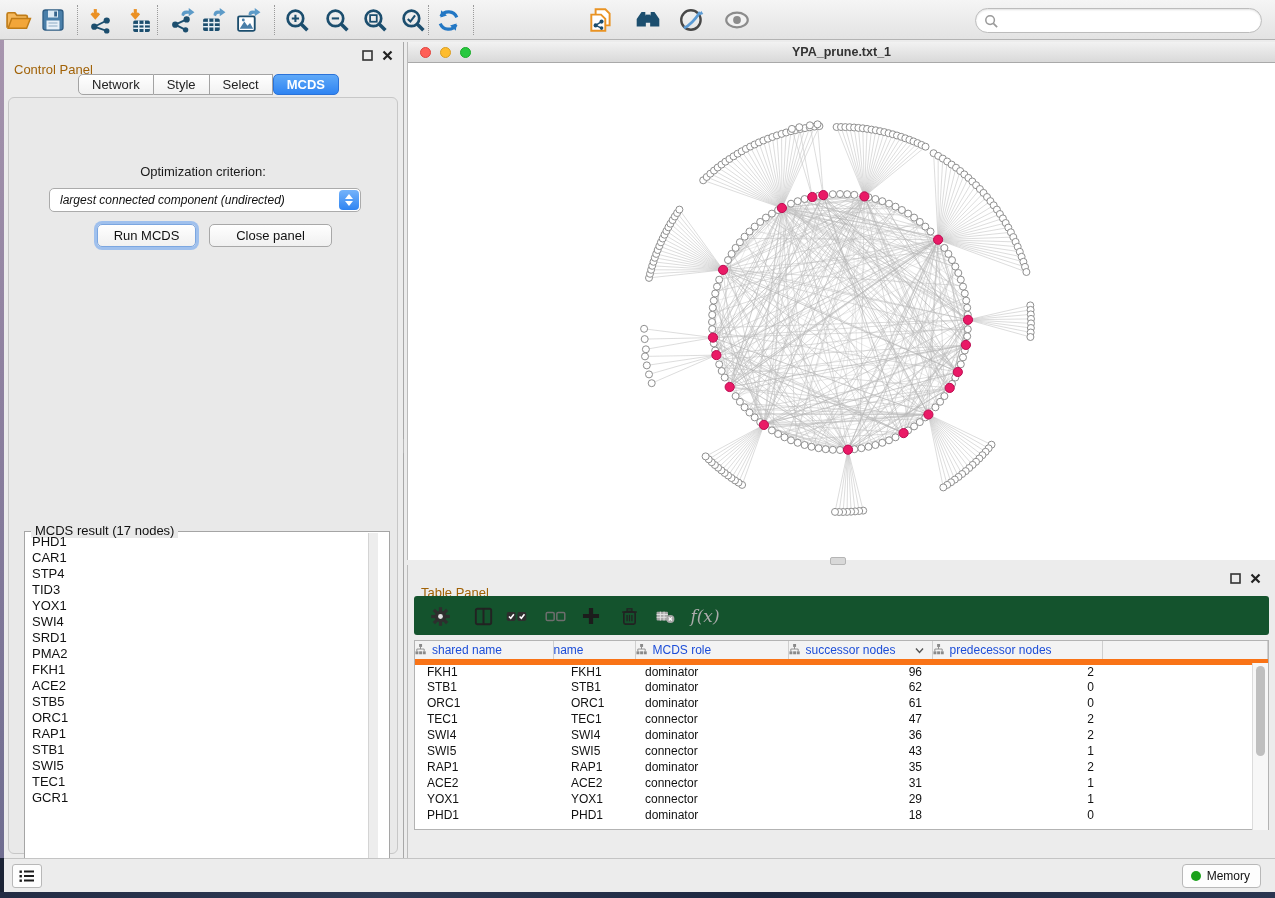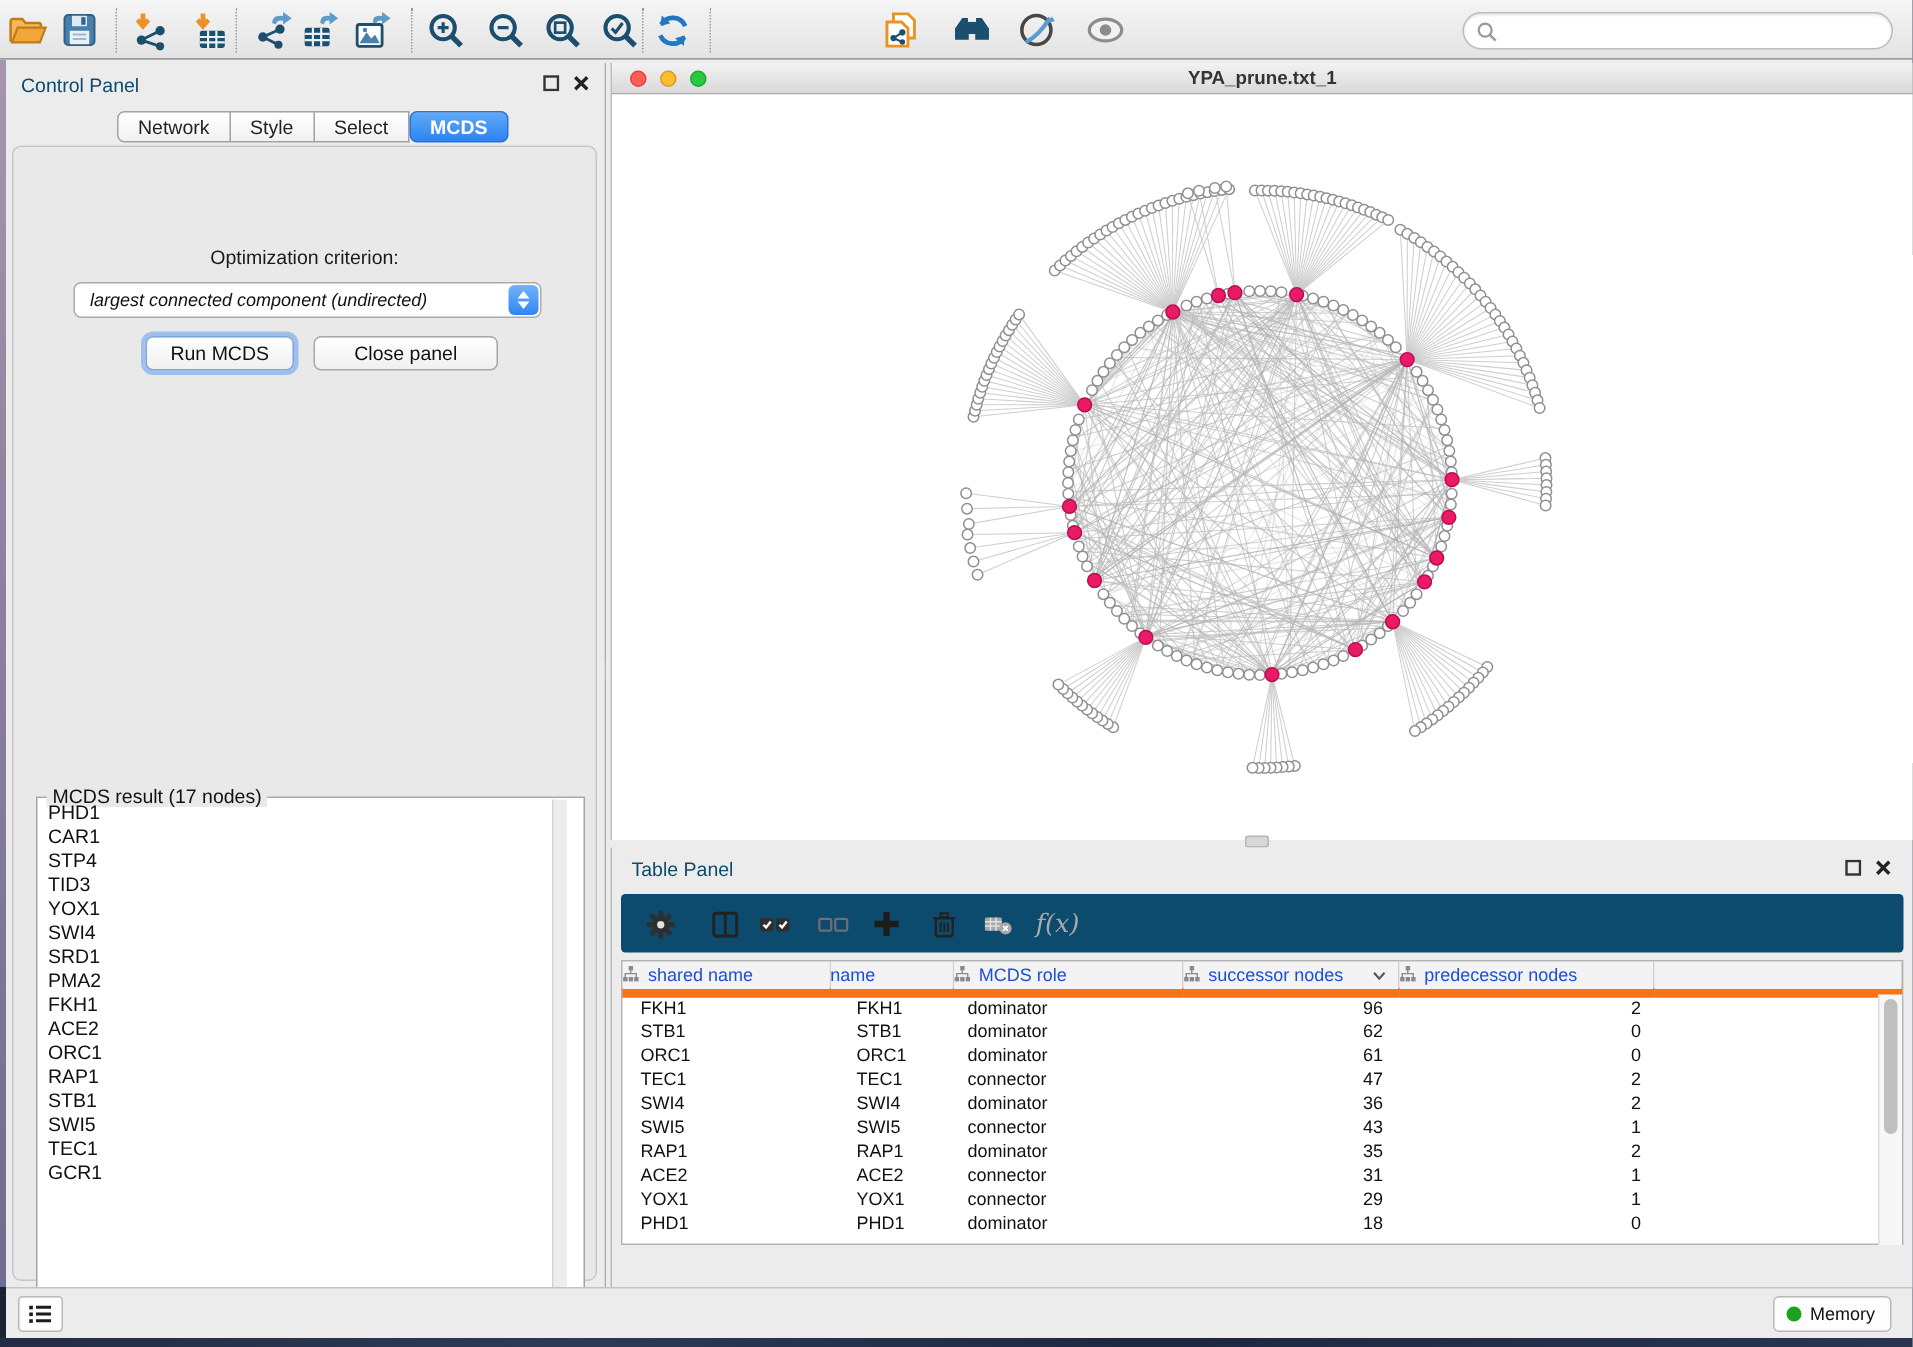--- a/index.html
+++ b/index.html
@@ -24,21 +24,21 @@
 
   
   .main-bg { position:absolute; left:4px; top:40px; width:1271px; height:818px; background:#ececec; }
   .vsplitter { position:absolute; left:403px; top:42px; width:3px; height:816px; background:#ececec; border-left:1px solid #a8a8a8; }
   .vsplit-handle { position:absolute; left:395px; top:438px; width:9px; height:16px; background:#d8d8d8; border:1px solid #b5b5b5; border-radius:2px; }
   .hsplitter { position:absolute; left:407px; top:560px; width:868px; height:5px; background:#ececec; }
   .hsplit-handle { position:absolute; left:830px; top:557px; width:16px; height:8px; background:#d8d8d8; border:1px solid #b5b5b5; border-radius:2px; }
 
   
   .control-panel { position:absolute; left:4px; top:42px; width:399px; height:816px; background:#ececec; }
-  .panel-title { position:absolute; left:10px; top:7px; font-size:13px; color:#0c4a6e; }
+  .panel-title { position:absolute; left:10px; top:20px; font-size:13px; color:#a16207; }
   .win-icons { position:absolute; top:8px; display:flex; gap:9px; }
   .cp .win-icons { right:10px; }
   .tabrow { position:absolute; left:74px; top:32px; height:21px; display:flex; }
   .tab { height:21px; padding:0 13px; font-size:13px; line-height:20px; background:linear-gradient(#ffffff,#f1f1f1);
     border:1px solid #a3a3a3; border-left:none; color:#222; }
   .tab.first { border-left:1px solid #a3a3a3; border-radius:5px 0 0 5px; }
   .tab.active { background:linear-gradient(#5fa9f8,#2f84f2); color:#fff; border:1px solid #2a72d8; border-radius:5px; font-weight:bold; }
   .subpanel { position:absolute; left:4px; top:55px; width:390px; height:757px; background:#e9e9e9;
     border:1px solid #c7c7c7; border-radius:6px; }
   .opt-label { position:absolute; left:0; top:66px; width:100%; text-align:center; font-size:13px; color:#1a1a1a; }
@@ -67,21 +67,21 @@
   .light { width:11px; height:11px; border-radius:50%; }
   .light.red { background:#ff5f57; border:1px solid #e0443e; }
   .light.yellow { background:#febc2e; border:1px solid #d89e24; }
   .light.green { background:#28c840; border:1px solid #1aab29; }
   .nw-title { position:absolute; left:0; top:3px; width:100%; text-align:center; font-size:12.5px; font-weight:bold; color:#333; }
   .nw-canvas { position:absolute; left:0; top:21px; width:868px; height:497px; background:#fff; }
 
   
   .table-panel { position:absolute; left:407px; top:565px; width:868px; height:293px; background:#ececec; border-left:1px solid #bbb; }
   .tp .win-icons { right:14px; }
-  .tp-toolbar { position:absolute; left:6px; top:31px; width:855px; height:39px; background:#0c4a6e; border-radius:3px; }
+  .tp-toolbar { position:absolute; left:6px; top:31px; width:855px; height:39px; background:#14532d; border-radius:3px; }
   .tico { position:absolute; top:7px; width:26px; height:26px; display:flex; align-items:center; justify-content:center; }
   .fx { font-family:"DejaVu Serif", serif; font-style:italic; font-size:17px; color:#ababab; }
   .node-table { position:absolute; left:6px; top:75px; width:855px; height:190px; background:#fff; border:1px solid #b3b3b3; }
   table.nt { border-collapse:collapse; table-layout:fixed; width:100%; }
   .nt th { height:21px; background:#f3f3f3; border-right:1px solid #cfcfcf; border-bottom:6px solid #f97316;
     font-weight:normal; font-size:12px; color:#1d4ed8; text-align:left; position:relative; }
   .nt th .hier { margin-right:6px; vertical-align:-1px; }
   .nt th .sort { position:absolute; right:8px; top:6px; }
   .nt td { height:16px; font-size:12px; color:#111; white-space:nowrap; overflow:hidden; }
   .nt td.c0 { padding-left:12px; }
@@ -319,20 +319,21 @@
           <div class="result-item">PHD1</div>
           <div class="result-item">CAR1</div>
           <div class="result-item">STP4</div>
           <div class="result-item">TID3</div>
           <div class="result-item">YOX1</div>
           <div class="result-item">SWI4</div>
           <div class="result-item">SRD1</div>
           <div class="result-item">PMA2</div>
           <div class="result-item">FKH1</div>
           <div class="result-item">ACE2</div>
+          <div class="result-item">STB5</div>
           <div class="result-item">ORC1</div>
           <div class="result-item">RAP1</div>
           <div class="result-item">STB1</div>
           <div class="result-item">SWI5</div>
           <div class="result-item">TEC1</div>
           <div class="result-item">GCR1</div>
         </div>
       <div class="result-scroll"></div>
     </div>
   </div>

